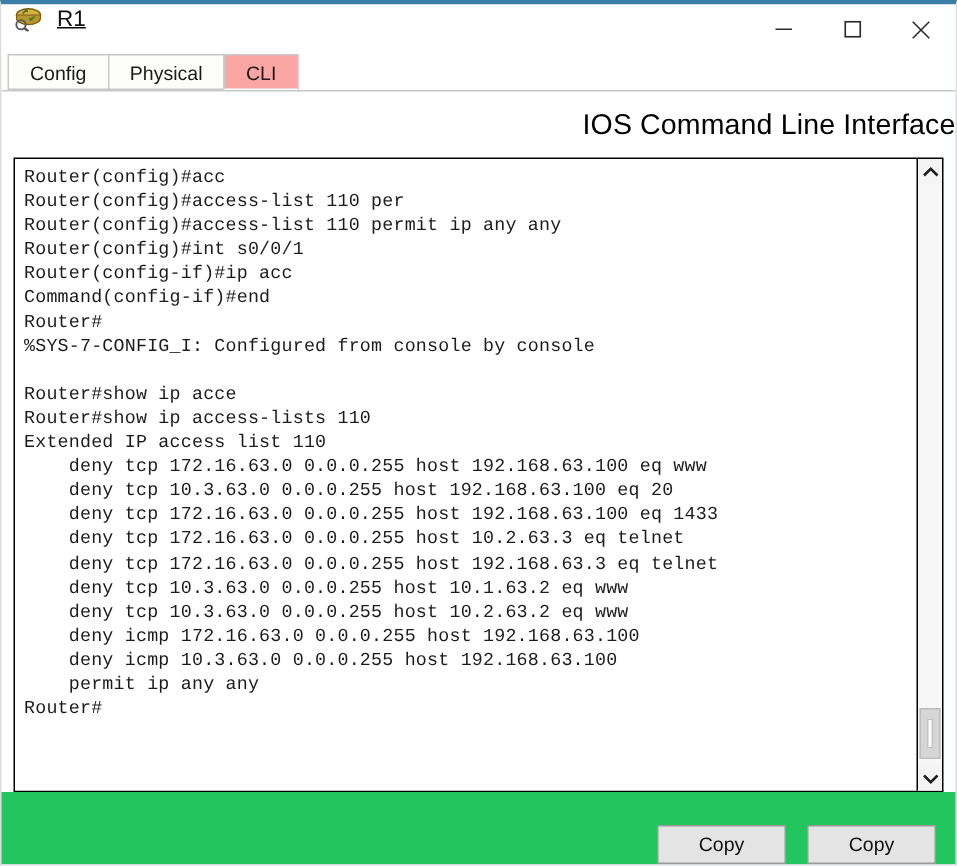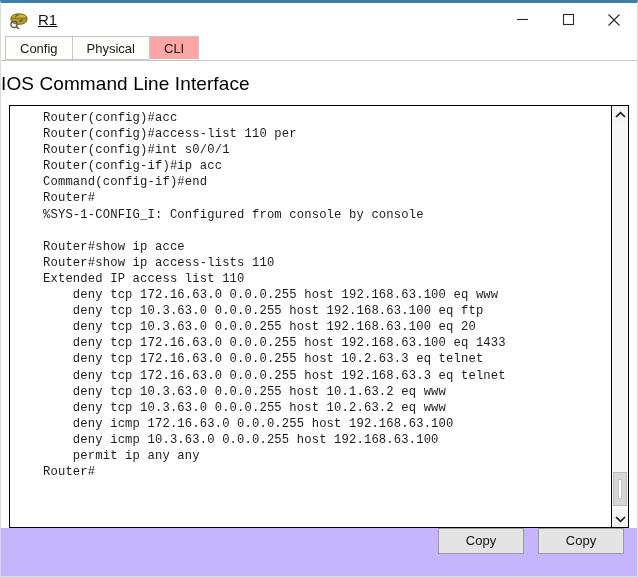--- a/index.html
+++ b/index.html
@@ -26,21 +26,21 @@
     border-bottom: 1px solid #d8dcdd;
     display: flex;
     flex-direction: column;
   }
 
   
   #titlebar {
     height: 33px;
     flex: 0 0 33px;
     display: flex;
-    align-items: center;
+    align-items: flex-start;
     background: #fefffe;
     position: relative;
     text-decoration: underline;
   }
   #title-left {
     display: flex;
     align-items: center;
     padding-left: 8px;
     gap: 7px;
   }
@@ -101,45 +101,45 @@
   .tab.active {
     background: #fca5a5;
     border-bottom: 1px solid #ffffff;
     position: relative;
     z-index: 3;
   }
 
   
   #cli-heading {
     flex: 0 0 auto;
-    text-align: left;
+    text-align: right;
     font-size: 19px;
     color: #000;
     padding: 12px 0 10px 0;
     font-family: "Liberation Sans", sans-serif;
     letter-spacing: 0.1px;
+    margin-left: 39px;
   }
 
   
   #terminal-wrap {
     margin: 0 8px;
     flex: 1 1 auto;
     display: flex;
     border: 1px solid #000000;
     background: #ffffff;
     box-sizing: border-box;
     min-height: 0;
   }
   #terminal {
     flex: 1 1 auto;
     overflow: hidden;
     padding: 4px 0 0 6px;
     box-sizing: border-box;
     background: #ffffff;
-    margin-left: 27px;
   }
   .term-line {
     font-family: "Liberation Mono", "DejaVu Sans Mono", monospace;
     font-size: 12.2px;
     line-height: 16.1px;
     color: #1c1c1c;
     white-space: pre;
     letter-spacing: 0.15px;
   }
 
@@ -188,25 +188,25 @@
     background: #ffffff;
     border: 1px solid #c4c4c4;
     box-sizing: border-box;
   }
 
   
   #footer {
     flex: 0 0 48px;
     height: 48px;
     display: flex;
-    align-items: flex-start;
+    align-items: flex-end;
     justify-content: flex-end;
     padding-right: 13px;
     gap: 14px;
-    background: #c4b5fd;
+    background: #22c55e;
   }
   .foot-btn {
     width: 86px;
     height: 26px;
     font-size: 13px;
     font-family: "Liberation Sans", sans-serif;
     color: #101010;
     background: #e4e4e4;
     border: 1px solid #9a9a9a;
     border-radius: 0;
@@ -260,31 +260,31 @@
     <div class="tab">Physical</div>
     <div class="tab active">CLI</div>
   </div>
 
   <div id="cli-heading">IOS Command Line Interface</div>
 
   <div id="terminal-wrap">
     <div id="terminal">
         <div class="term-line">Router(config)#acc</div>
         <div class="term-line">Router(config)#access-list 110 per</div>
+        <div class="term-line">Router(config)#access-list 110 permit ip any any</div>
         <div class="term-line">Router(config)#int s0/0/1</div>
         <div class="term-line">Router(config-if)#ip acc</div>
         <div class="term-line">Command(config-if)#end</div>
         <div class="term-line">Router#</div>
-        <div class="term-line">%SYS-1-CONFIG_I: Configured from console by console</div>
+        <div class="term-line">%SYS-7-CONFIG_I: Configured from console by console</div>
         <div class="term-line">&nbsp;</div>
         <div class="term-line">Router#show ip acce</div>
         <div class="term-line">Router#show ip access-lists 110</div>
         <div class="term-line">Extended IP access list 110</div>
         <div class="term-line">    deny tcp 172.16.63.0 0.0.0.255 host 192.168.63.100 eq www</div>
-        <div class="term-line">    deny tcp 10.3.63.0 0.0.0.255 host 192.168.63.100 eq ftp</div>
         <div class="term-line">    deny tcp 10.3.63.0 0.0.0.255 host 192.168.63.100 eq 20</div>
         <div class="term-line">    deny tcp 172.16.63.0 0.0.0.255 host 192.168.63.100 eq 1433</div>
         <div class="term-line">    deny tcp 172.16.63.0 0.0.0.255 host 10.2.63.3 eq telnet</div>
         <div class="term-line">    deny tcp 172.16.63.0 0.0.0.255 host 192.168.63.3 eq telnet</div>
         <div class="term-line">    deny tcp 10.3.63.0 0.0.0.255 host 10.1.63.2 eq www</div>
         <div class="term-line">    deny tcp 10.3.63.0 0.0.0.255 host 10.2.63.2 eq www</div>
         <div class="term-line">    deny icmp 172.16.63.0 0.0.0.255 host 192.168.63.100</div>
         <div class="term-line">    deny icmp 10.3.63.0 0.0.0.255 host 192.168.63.100</div>
         <div class="term-line">    permit ip any any</div>
         <div class="term-line">Router#</div>

